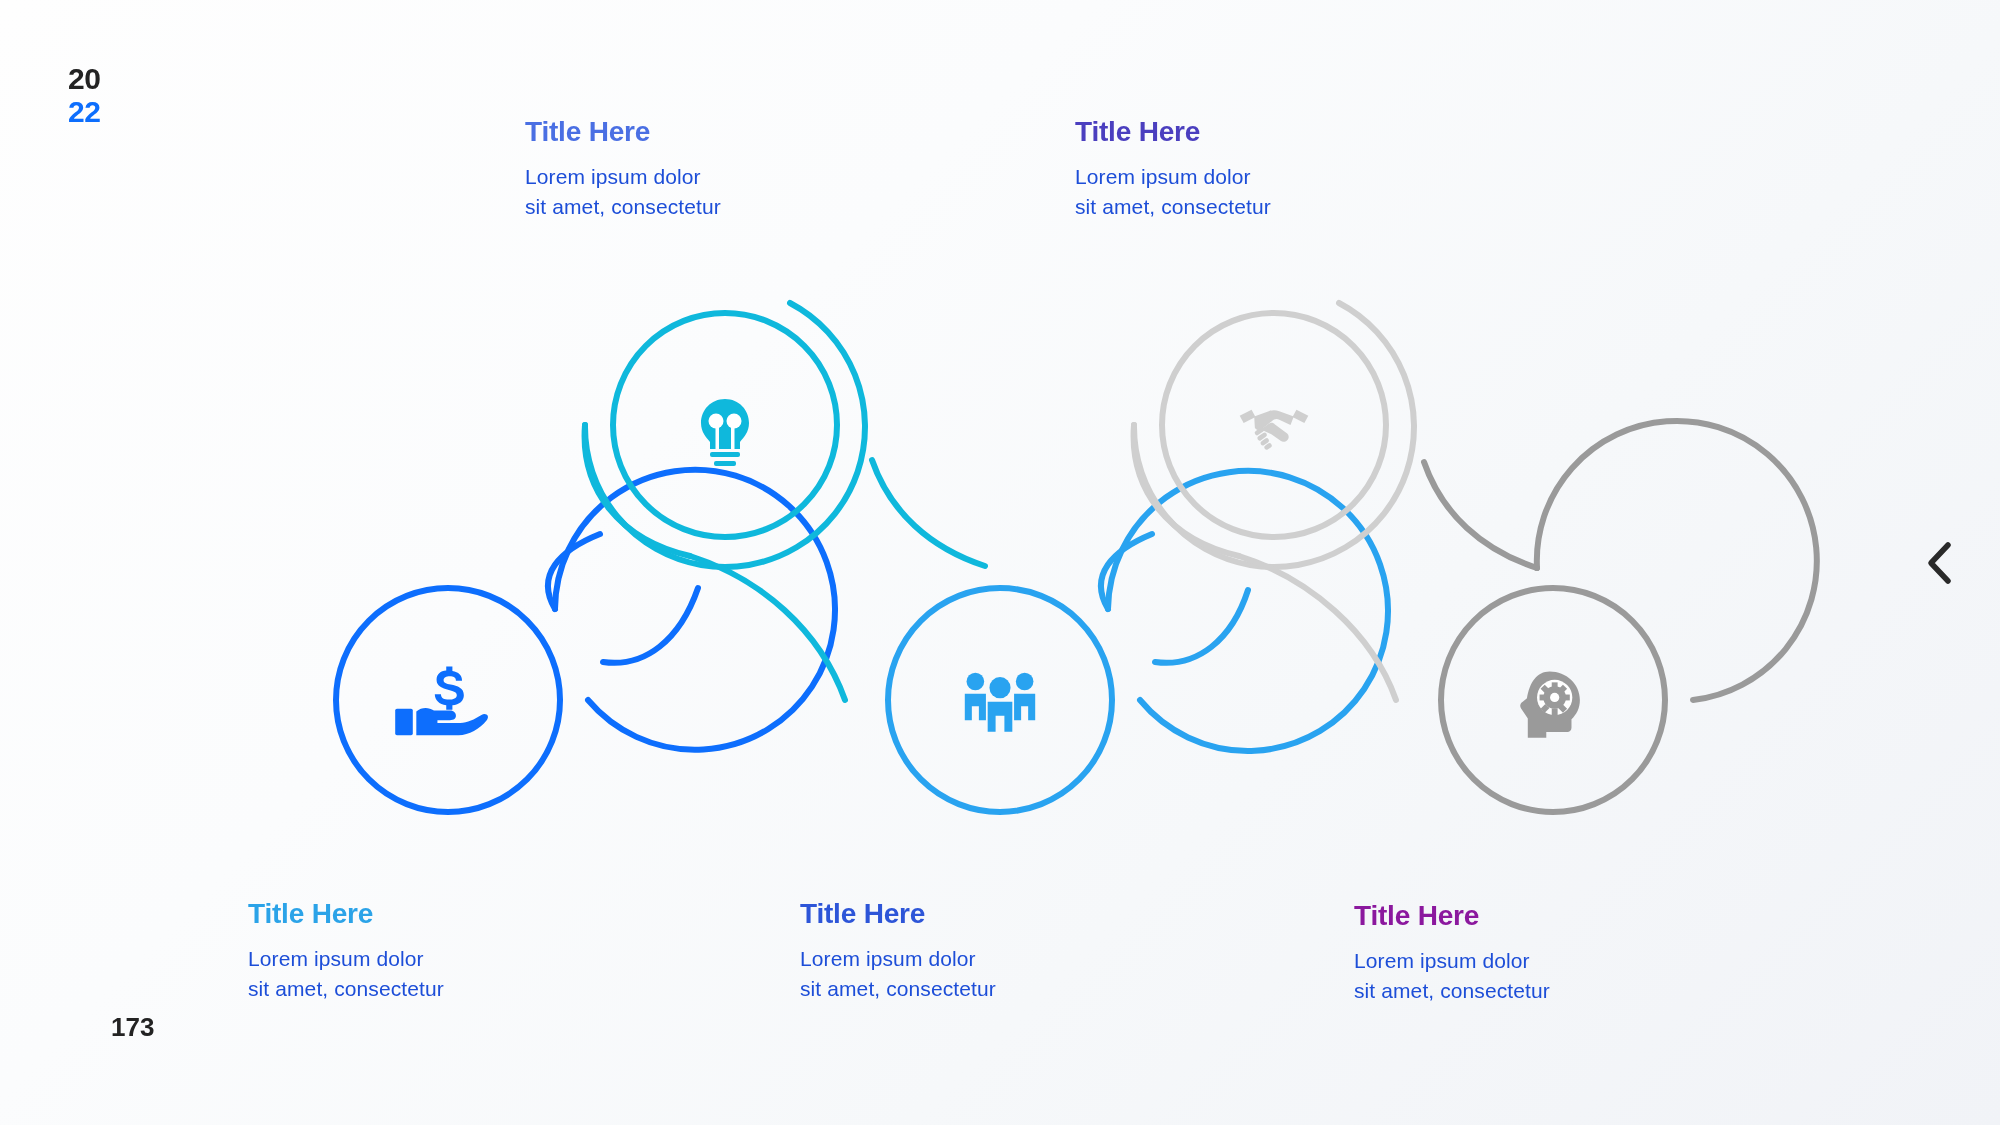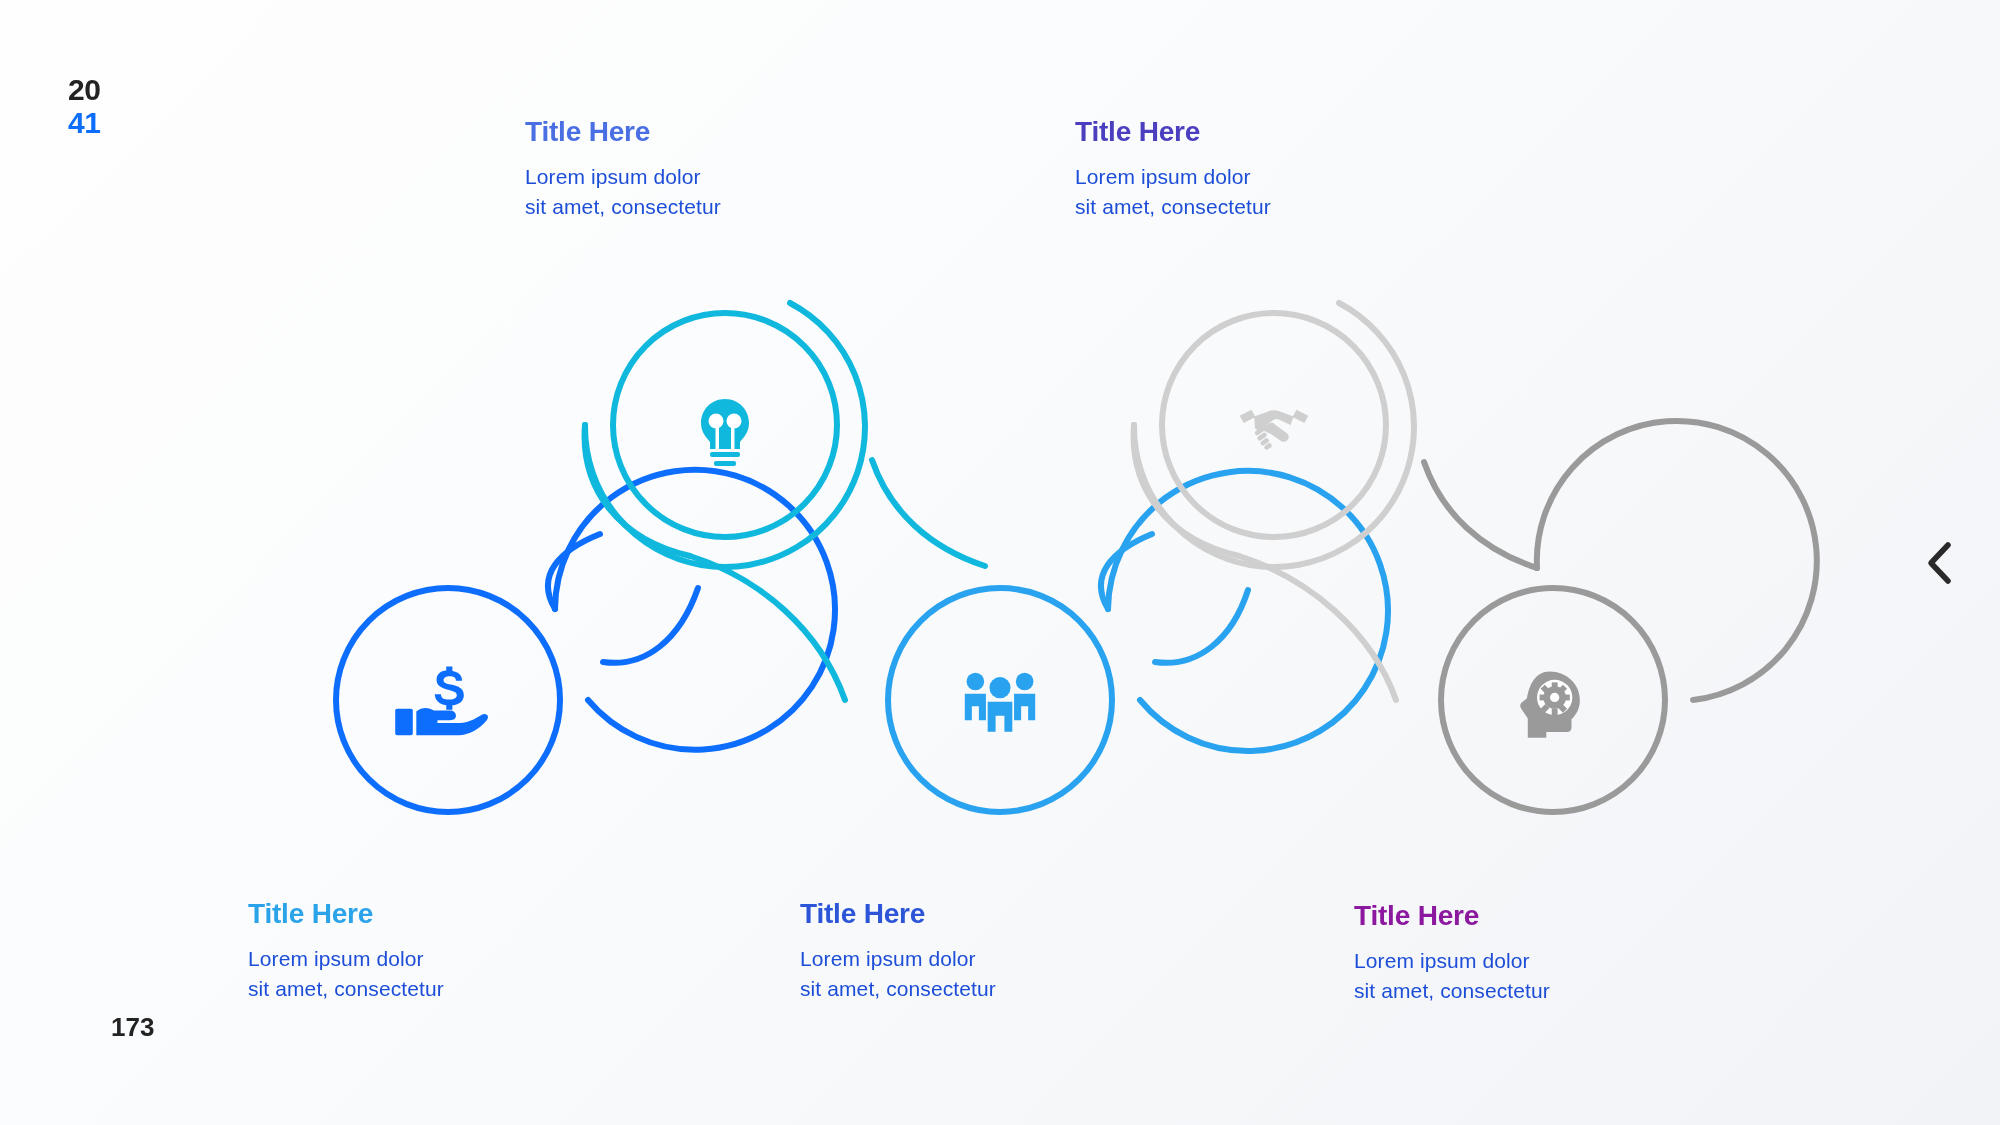--- a/index.html
+++ b/index.html
@@ -7,21 +7,21 @@
     width:2000px;height:1125px;overflow:hidden;
     font-family:"Liberation Sans","DejaVu Sans",sans-serif;
     background:linear-gradient(135deg,#FEFEFE 0%,#FBFCFD 35%,#F6F8FA 65%,#F1F3F7 100%);
     position:relative;
   }
   #stage{position:absolute;inset:0;}
 
   svg.diagram{position:absolute;left:0;top:0;width:2000px;height:1125px;}
 
   .year{
-    position:absolute;left:68px;top:73px;
+    position:absolute;left:68px;top:62px;
     font-size:30px;font-weight:700;line-height:33px;letter-spacing:-0.5px;
   }
   .year .y1{color:#232323;display:block;}
   .year .y2{color:#0d6efd;display:block;}
 
   .pagenum{
     position:absolute;left:67px;top:1012px;
     font-size:26px;font-weight:700;color:#232323;letter-spacing:0px;margin-left:44px;
   }
 
@@ -41,21 +41,21 @@
   }
   .label .sub span{display:block;}
 </style>
 </head>
 <body>
 
 <div id="stage">
 
   <div class="year">
     <span class="y1">20</span>
-    <span class="y2">41</span>
+    <span class="y2">22</span>
   </div>
 
   <div class="pagenum">173</div>
 
   <div class="navchev">
     <svg width="30" height="46" viewBox="0 0 30 46">
       <path d="M24 5 L7 23 L24 41" fill="none" stroke="#2a2a2a" stroke-width="5.5" stroke-linecap="round" stroke-linejoin="round"></path>
     </svg>
   </div>
 

